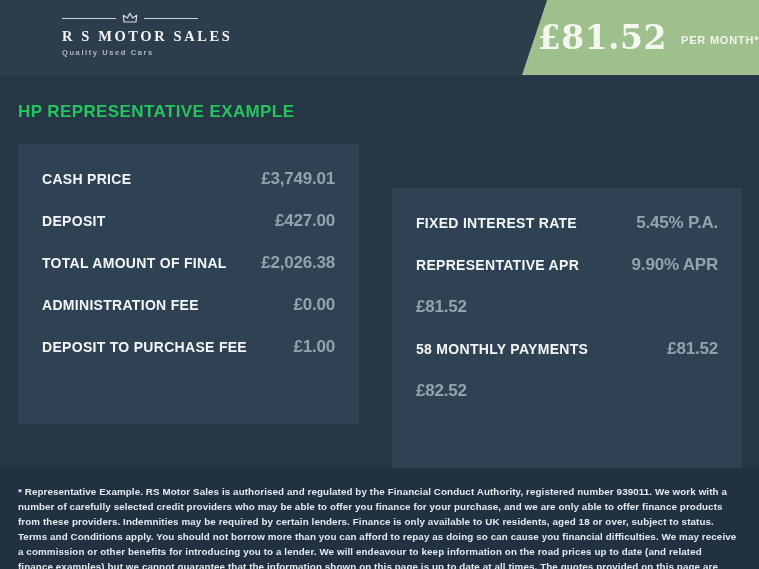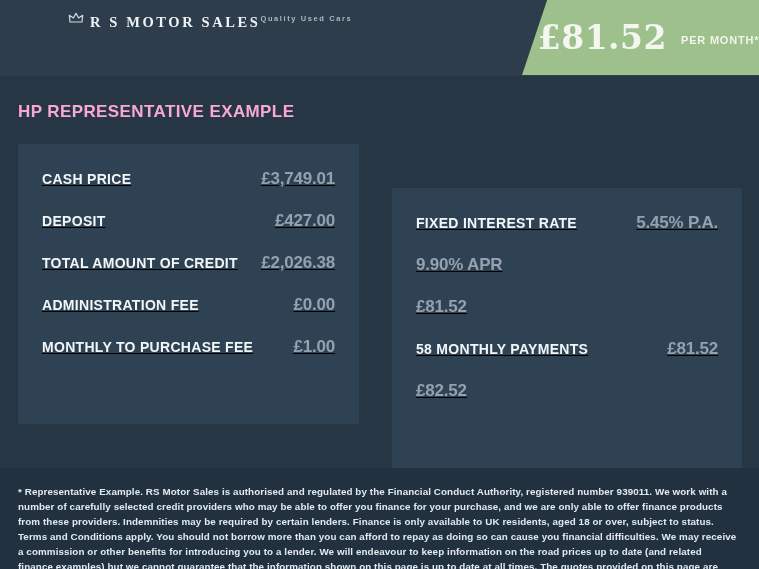--- a/index.html
+++ b/index.html
@@ -23,21 +23,21 @@
     height: 76px;
     background: #2d3d4c;
     flex: 0 0 auto;
   }
   .logo {
     position: absolute;
     left: 62px;
     top: 11px;
     width: 136px;
     display: flex;
-    flex-direction: row;
+    flex-direction: column;
     align-items: stretch;
     color: #e9edf1;
   }
   .logo-crown-row {
     display: flex;
     align-items: center;
     gap: 6px;
     height: 14px;
   }
   .logo-crown-row .rule {
@@ -54,21 +54,20 @@
     letter-spacing: 2.6px;
     text-align: center;
     white-space: nowrap;
     color: #f0f3f6;
   }
   .logo-tagline {
     margin-top: 3px;
     font-size: 7.5px;
     font-weight: 700;
     letter-spacing: 1.6px;
-    text-align: center;
     color: #aeb8c2;
     white-space: nowrap;
   }
 
   .price-badge {
     position: absolute;
     top: 0;
     right: 0;
     width: 259px;
     height: 75px;
@@ -97,27 +96,26 @@
     white-space: nowrap;
   }
 
   
   .main { flex: 1 1 auto; position: relative; }
   .page-title {
     margin: 26px 18px 0 18px;
     font-size: 17px;
     font-weight: 700;
     letter-spacing: 0.4px;
-    color: #f9a8d4;
+    color: #22c55e;
   }
   .panels {
     display: flex;
     margin: 22px 17px 0 18px;
     gap: 33px;
-    text-decoration: underline;
   }
   .panel {
     background: #2f4254;
     padding: 14px 0;
     height: 280px;
   }
   .panel-left  { flex: 0 0 341px; }
   .panel-right { flex: 1 1 auto; margin-top: 44px; }
   .row {
     height: 42px;
@@ -187,39 +185,40 @@
       <div class="panel panel-left">
         <div class="row">
           <span class="row-label">CASH PRICE</span>
           <span class="row-value">£3,749.01</span>
         </div>
         <div class="row">
           <span class="row-label">DEPOSIT</span>
           <span class="row-value">£427.00</span>
         </div>
         <div class="row">
-          <span class="row-label">TOTAL AMOUNT OF CREDIT</span>
+          <span class="row-label">TOTAL AMOUNT OF FINAL</span>
           <span class="row-value">£2,026.38</span>
         </div>
         <div class="row">
           <span class="row-label">ADMINISTRATION FEE</span>
           <span class="row-value">£0.00</span>
         </div>
         <div class="row">
-          <span class="row-label">MONTHLY TO PURCHASE FEE</span>
+          <span class="row-label">DEPOSIT TO PURCHASE FEE</span>
           <span class="row-value">£1.00</span>
         </div>
       </div>
 
       <div class="panel panel-right">
         <div class="row">
           <span class="row-label">FIXED INTEREST RATE</span>
           <span class="row-value">5.45% P.A.</span>
         </div>
         <div class="row">
+          <span class="row-label">REPRESENTATIVE APR</span>
           <span class="row-value">9.90% APR</span>
         </div>
         <div class="row">
           <span class="row-value">£81.52</span>
         </div>
         <div class="row">
           <span class="row-label">58 MONTHLY PAYMENTS</span>
           <span class="row-value">£81.52</span>
         </div>
         <div class="row">

